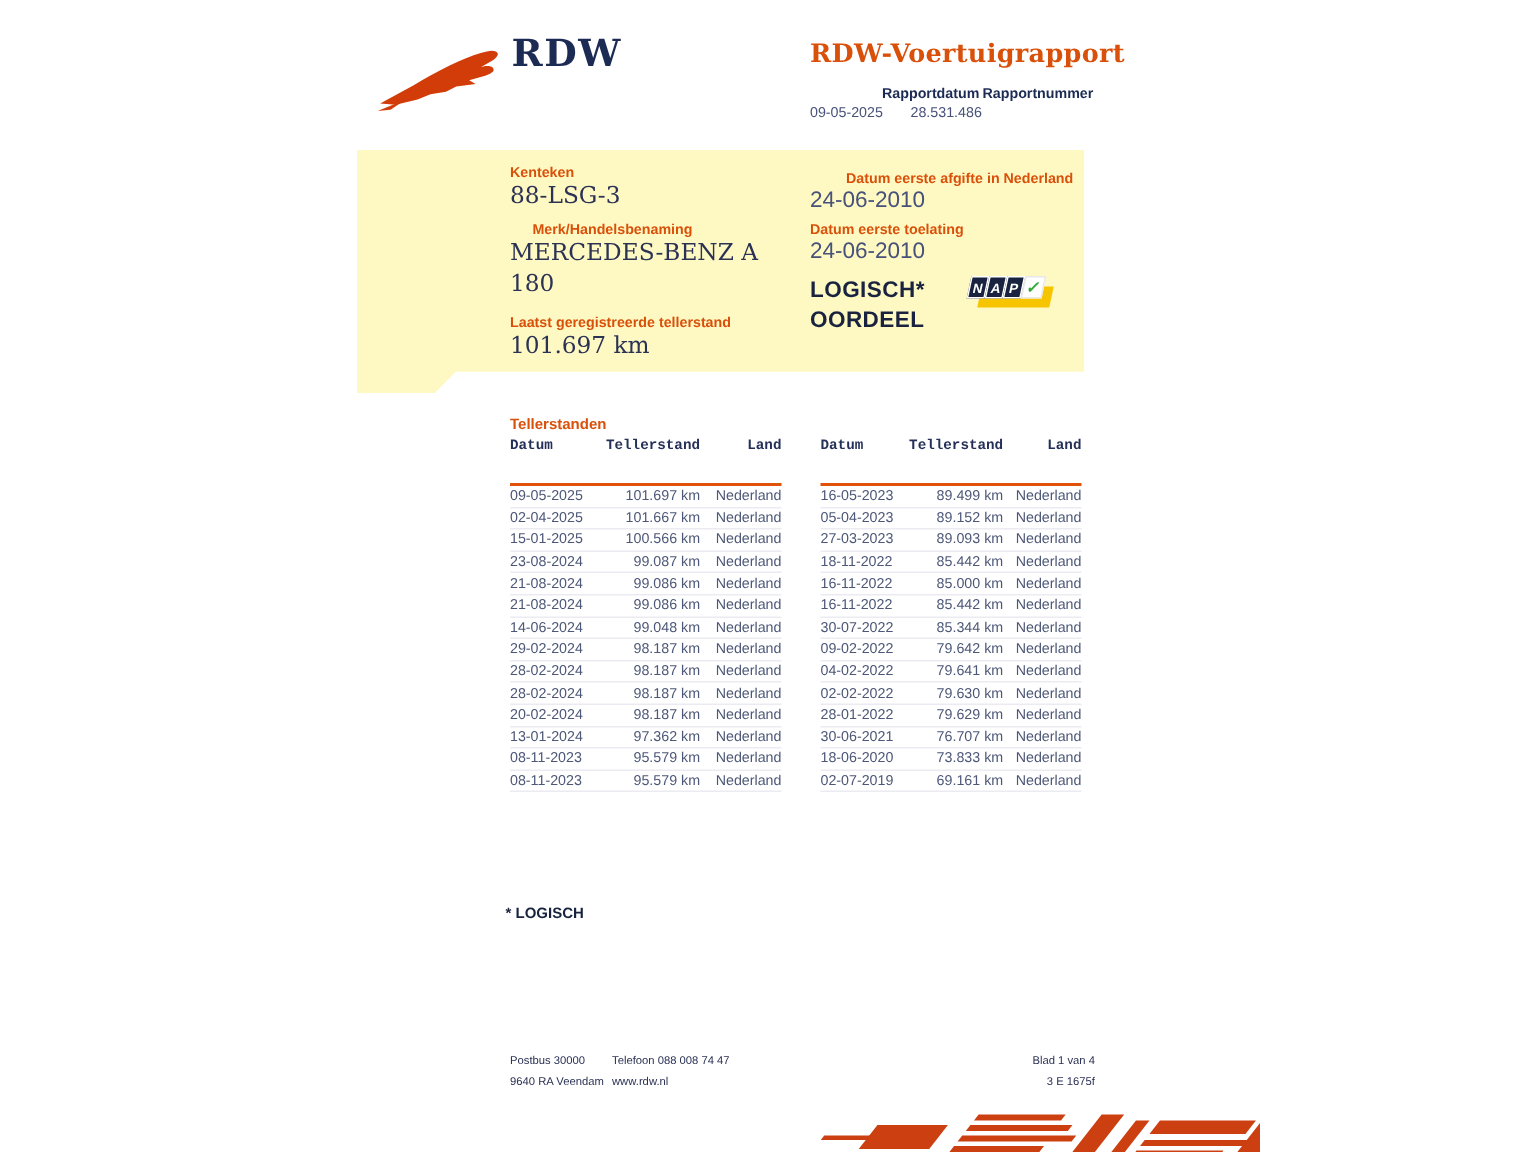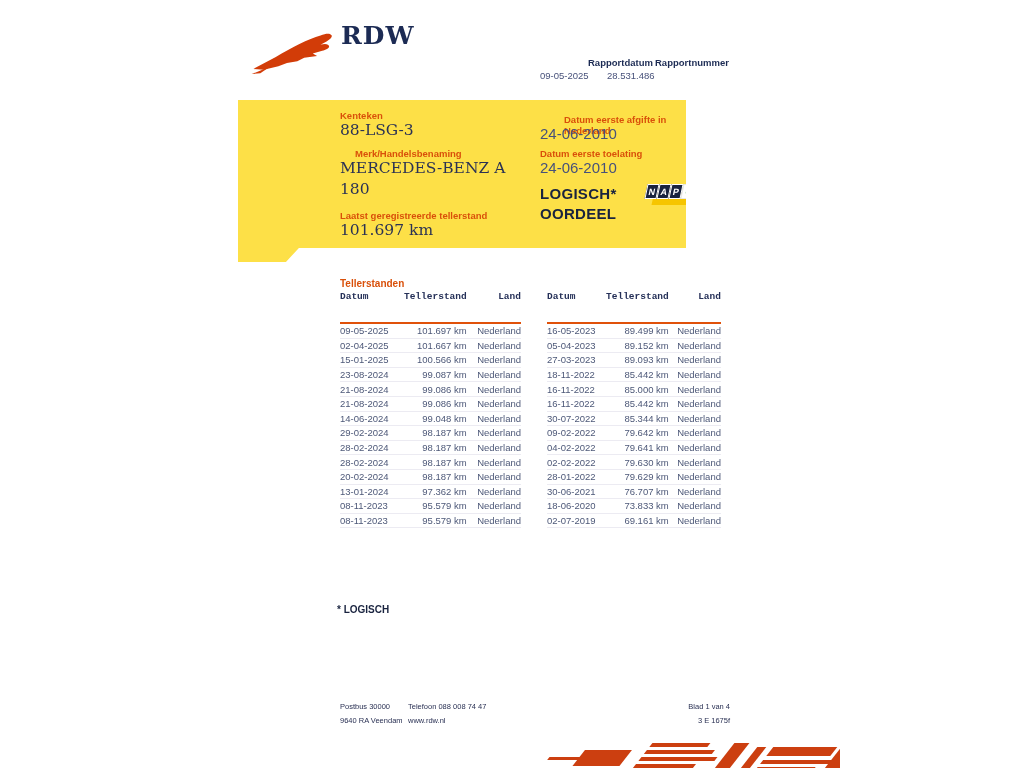--- a/index.html
+++ b/index.html
@@ -19,21 +19,21 @@
   .doc-title {
     left:540px; top:26px; font-family:"DejaVu Serif", serif;
     font-size:17px; font-weight:bold; color:#D9500A; letter-spacing:.2px;
   }
   .hdr-label { font-size:9.5px; font-weight:bold; color:#1C2B54; top:57px;padding-left:48px; }
   .hdr-value { font-size:9.5px; color:#47517A; top:70px; }
   .hl1,.hv1 { left:540px; } .hl2,.hv2 { left:607px; }
 
   
   .panel {
-    left:238px; top:100px; width:448px; height:162px; background:#fde047;
+    left:238px; top:100px; width:485px; height:162px; background:#fef9c3;
     clip-path:polygon(0 0,100% 0,100% 91.3%,13.6% 91.3%,10.7% 100%,0 100%);
   }
   .olabel { font-size:9.5px; font-weight:bold; color:#D9500A; }
   .bigval {
     font-family:"DejaVu Serif", serif; font-size:15.5px; color:#2B3254;
     line-height:21px;
   }
   .smval { font-size:15px; color:#47517A; }
   .p-kenteken-l { left:102px; top:10px; }
   .p-kenteken   { left:102px; top:20px; }
@@ -96,20 +96,21 @@
 <div class="page">
 
   <svg class="abs logo-svg" viewBox="0 0 100 60" xmlns="http://www.w3.org/2000/svg">
     <path fill="#D23C08" d="M4,52 L30,38 C48,27 68,17 82,13 C88,11 93,10 95,13
       C96,15 93,18 89,20 L82,24 C87,22 92,23 92,26 C92,28 88,30 84,31 L73,34
       L78,37 L63,39 L55,43 L43,45 L33,49 L16,53 Z"></path>
     <path fill="#D23C08" d="M2,58 L24,49 L12,57 Z"></path>
   </svg>
   <div class="abs wordmark">RDW</div>
 
+  <div class="abs doc-title">RDW-Voertuigrapport</div>
   <div class="abs hdr-label hl1">Rapportdatum</div>
   <div class="abs hdr-label hl2">Rapportnummer</div>
   <div class="abs hdr-value hv1">09-05-2025</div>
   <div class="abs hdr-value hv2">28.531.486</div>
 
   <div class="abs panel">
     <div class="abs olabel p-kenteken-l">Kenteken</div>
     <div class="abs bigval p-kenteken">88-LSG-3</div>
     <div class="abs olabel p-merk-l">Merk/Handelsbenaming</div>
     <div class="abs bigval p-merk">MERCEDES-BENZ A 180</div>

